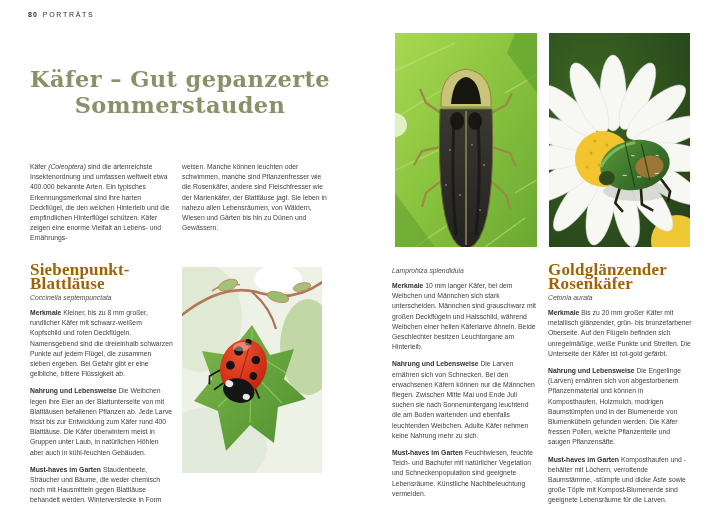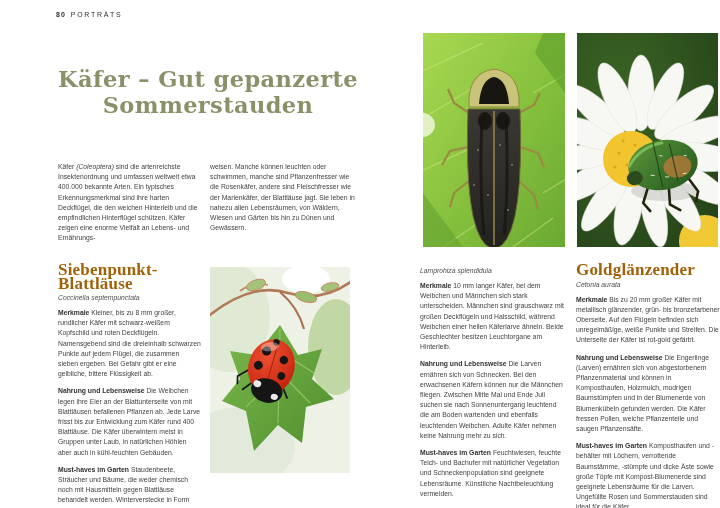--- a/index.html
+++ b/index.html
@@ -1,20 +1,20 @@
 <!DOCTYPE html>
 <html lang="de"><head>
 <meta charset="utf-8">
 <style>
   html,body{margin:0;padding:0;}
   body{
     width:720px;height:508px;background:#ffffff;position:relative;
     font-family:"Liberation Sans", sans-serif;color:#3f3f3f;overflow:hidden;
   }
-  .page{position:absolute;inset:0;margin-left:28px;}
+  .page{position:absolute;inset:0;}
 
   
   .pg-header{position:absolute;left:28px;top:11px;font-size:7px;color:#2e2e2e;}
   .pg-num{font-weight:bold;letter-spacing:1px;margin-right:5px;}
   .pg-section{letter-spacing:1.7px;}
 
   
   .main-title{
     position:absolute;left:24px;top:66px;width:312px;margin:0;text-align:center;
     font-family:"DejaVu Serif", serif;font-weight:700;font-size:22.5px;line-height:26px;
@@ -299,20 +299,21 @@
   <section class="article article-b">
     <span class="species">Lamprohiza splendidula</span>
     <p><span class="lead">Merkmale</span> <span>10 mm langer Käfer, bei dem Weibchen und Männchen sich stark unterscheiden. Männchen sind grauschwarz mit großen Deckflügeln und Halsschild, während Weibchen einer hellen Käferlarve ähneln. Beide Geschlechter besitzen Leuchtorgane am Hinterleib.</span></p>
     <p><span class="lead">Nahrung und Lebensweise</span> <span>Die Larven ernähren sich von Schnecken. Bei den erwachsenen Käfern können nur die Männchen fliegen. Zwischen Mitte Mai und Ende Juli suchen sie nach Sonnenuntergang leuchtend die am Boden wartenden und ebenfalls leuchtenden Weibchen. Adulte Käfer nehmen keine Nahrung mehr zu sich.</span></p>
     <p><span class="lead">Must-haves im Garten</span> <span>Feuchtwiesen, feuchte Teich- und Bachufer mit natürlicher Vegetation und Schneckenpopulation sind geeignete Lebensräume. Künstliche Nachtbeleuchtung vermeiden.</span></p>
   </section>
 
   <section class="article article-c">
     <h2>
       <span>Goldglänzender</span>
+      <span>Rosenkäfer</span>
     </h2>
     <span class="species">Cetonia aurata</span>
     <p><span class="lead">Merkmale</span> <span>Bis zu 20 mm großer Käfer mit metallisch glänzender, grün- bis bronzefarbener Oberseite. Auf den Flügeln befinden sich unregelmäßige, weiße Punkte und Streifen. Die Unterseite der Käfer ist rot-gold gefärbt.</span></p>
     <p><span class="lead">Nahrung und Lebensweise</span> <span>Die Engerlinge (Larven) ernähren sich von abgestorbenem Pflanzenmaterial und können in Komposthaufen, Holzmulch, modrigen Baumstümpfen und in der Blumenerde von Blumenkübeln gefunden werden. Die Käfer fressen Pollen, weiche Pflanzenteile und saugen Pflanzensäfte.</span></p>
     <p><span class="lead">Must-haves im Garten</span> <span>Komposthaufen und -behälter mit Löchern, verrottende Baumstämme, -stümpfe und dicke Äste sowie große Töpfe mit Kompost-Blumenerde sind geeignete Lebensräume für die Larven. Ungefüllte Rosen und Sommerstauden sind ideal für die Käfer.</span></p>
   </section>
 
 </div>
 
 </body></html>

